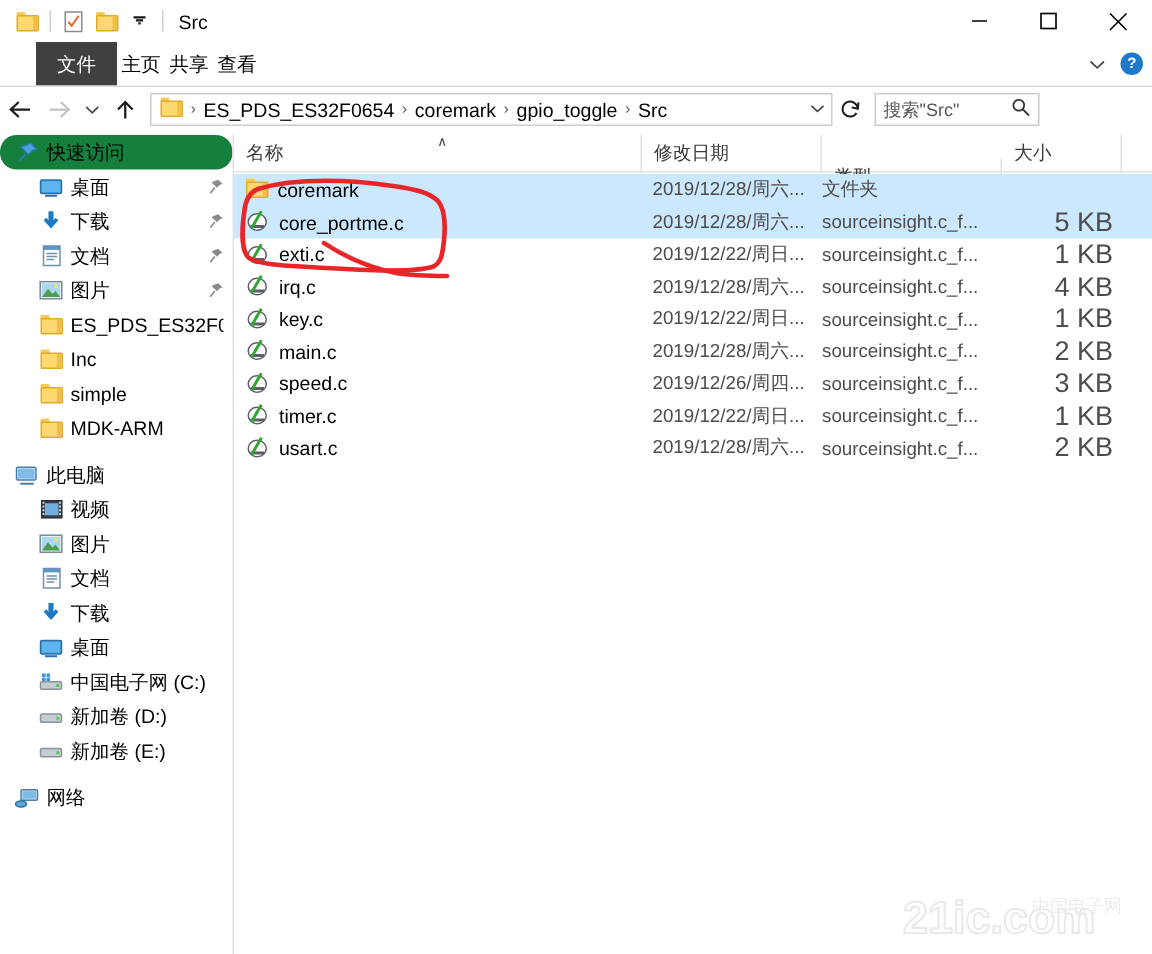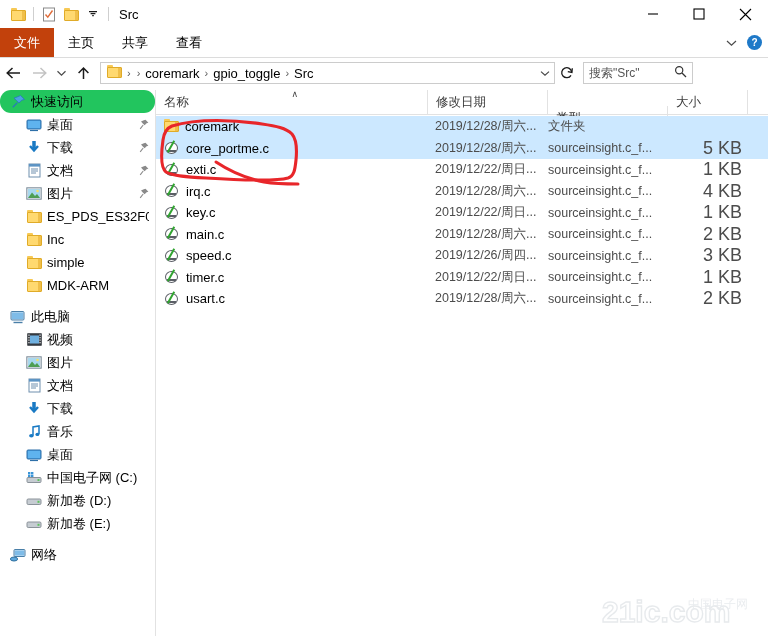--- a/index.html
+++ b/index.html
@@ -34,24 +34,24 @@
   .folder-ico .shade { position:absolute; right:1px; top:3px; width:3px; height:9px; background:#f0bf4a; }
 
   
   .ribbon {
     position:absolute; left:0; top:28px; width:768px; height:29px;
     background:#ffffff;
     display:flex; align-items:stretch;
   }
   .rtab {
     display:flex; align-items:center; justify-content:center;
-    padding:0 14px; font-size:13px; color:#000;
+    padding:0 3px; font-size:13px; color:#000;
     height:29px; cursor:default;
   }
-  .rtab.file { background:#c2410c; color:#fff; padding:0 14px; }
+  .rtab.file { background:#404040; color:#fff; padding:0 14px;margin-left:24px; }
   .ribbon-right { position:absolute; right:6px; top:0; height:29px; display:flex; align-items:center; gap:10px; }
   .help-ico {
     width:15px; height:15px; border-radius:50%;
     background:#1e79c8; color:#fff; font-size:10px; font-weight:bold;
     display:flex; align-items:center; justify-content:center;
   }
   .ribbon-sep { position:absolute; left:0; top:57px; width:768px; height:1px; background:#dcdcdc; }
 
   
   .addrbar { position:absolute; left:0; top:58px; width:768px; height:30px; background:#fff;
@@ -79,21 +79,21 @@
     position:absolute; left:0; top:90px; width:155px; height:546px;
     background:#ffffff; overflow:hidden;
   }
   .vsplit { position:absolute; left:155px; top:90px; width:1px; height:546px; background:#e2e2e2; }
 
   .nav-item {
     display:flex; align-items:center; height:23px; font-size:13px; color:#000;
     padding-right:6px; position:relative; white-space:nowrap;
   }
   .nav-item .lbl { overflow:hidden; text-overflow:clip; }
-  .nav-item.selected { background:#22c55e;border-radius:11px; }
+  .nav-item.selected { background:#15803d;border-radius:11px; }
   .nav-ico { width:16px; height:16px; margin-right:5px; flex:0 0 16px;
              display:flex; align-items:center; justify-content:center; }
   .pin { position:absolute; right:6px; top:5px; }
   .lvl0 { padding-left:10px; }
   .lvl1 { padding-left:26px; }
   .group-gap { height:8px; }
 
   
   .filepane { position:absolute; left:156px; top:90px; width:612px; height:546px; background:#fff; }
   .colhdr { position:absolute; left:0; top:0; width:612px; height:25px; background:#fff;
@@ -219,20 +219,21 @@
       <svg width="15" height="15" viewBox="0 0 15 15">
           <path d="M7.5 13 V2.2 M2.6 7 L7.5 2 L12.4 7" fill="none" stroke="#1b1b1b" stroke-width="1.5"></path>
         </svg>
     </div>
 
     <div class="crumbbox">
       <span style="margin:0 2px 0 2px">
         <span class="folder-ico" style="display:inline-block"><span class="tab"></span><span class="body"></span><span class="shade"></span></span>
       </span>
       <span class="crumb-sep">›</span>
+      <span class="crumb">ES_PDS_ES32F0654</span>
       <span class="crumb-sep">›</span>
       <span class="crumb">coremark</span>
       <span class="crumb-sep">›</span>
       <span class="crumb">gpio_toggle</span>
       <span class="crumb-sep">›</span>
       <span class="crumb">Src</span>
       <span class="crumb-drop">
         <svg width="10" height="7" viewBox="0 0 10 7">
             <path d="M1 1.6 L5 5.2 L9 1.6" fill="none" stroke="#444" stroke-width="1.1"></path>
           </svg>
@@ -435,30 +436,20 @@
       <span class="nav-ico">
         <svg width="14" height="15" viewBox="0 0 14 15">
             <path d="M7 1 V8.5 M3 6 L7 10.5 L11 6" fill="none" stroke="#1a7ac4" stroke-width="2.4"></path>
             <path d="M7 1 V8.5" stroke="#1a7ac4" stroke-width="3.4"></path>
           </svg>
       </span>
       <span class="lbl">下载</span>
     </div>
     <div class="nav-item lvl1">
       <span class="nav-ico">
-        <svg width="13" height="14" viewBox="0 0 13 14">
-            <path d="M5 10.5 V2 L11 1 V9" fill="none" stroke="#1a7ac4" stroke-width="1.5"></path>
-            <ellipse cx="3.4" cy="10.8" rx="2.3" ry="1.8" fill="#1a7ac4"></ellipse>
-            <ellipse cx="9.4" cy="9.4" rx="2" ry="1.6" fill="#1a7ac4"></ellipse>
-          </svg>
-      </span>
-      <span class="lbl">音乐</span>
-    </div>
-    <div class="nav-item lvl1">
-      <span class="nav-ico">
         <svg width="16" height="14" viewBox="0 0 16 14">
             <rect x="1" y="2" width="14" height="9" rx="1" fill="#4a9fe0" stroke="#2d6fa8"></rect>
             <rect x="2" y="3" width="12" height="7" fill="#5fb3ee"></rect>
             <path d="M4 12.5 H12" stroke="#2d6fa8" stroke-width="1.2"></path>
           </svg>
       </span>
       <span class="lbl">桌面</span>
     </div>
     <div class="nav-item lvl1">
       <span class="nav-ico">

